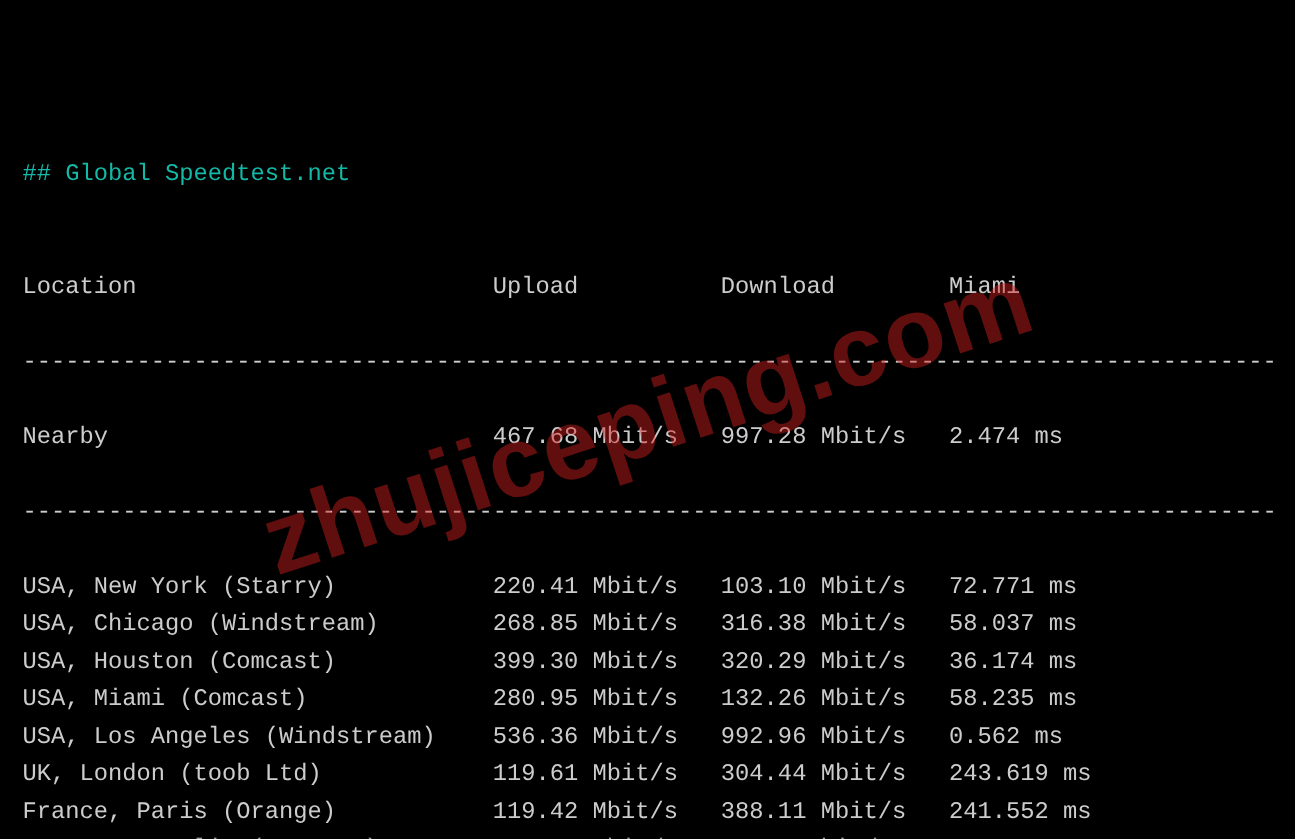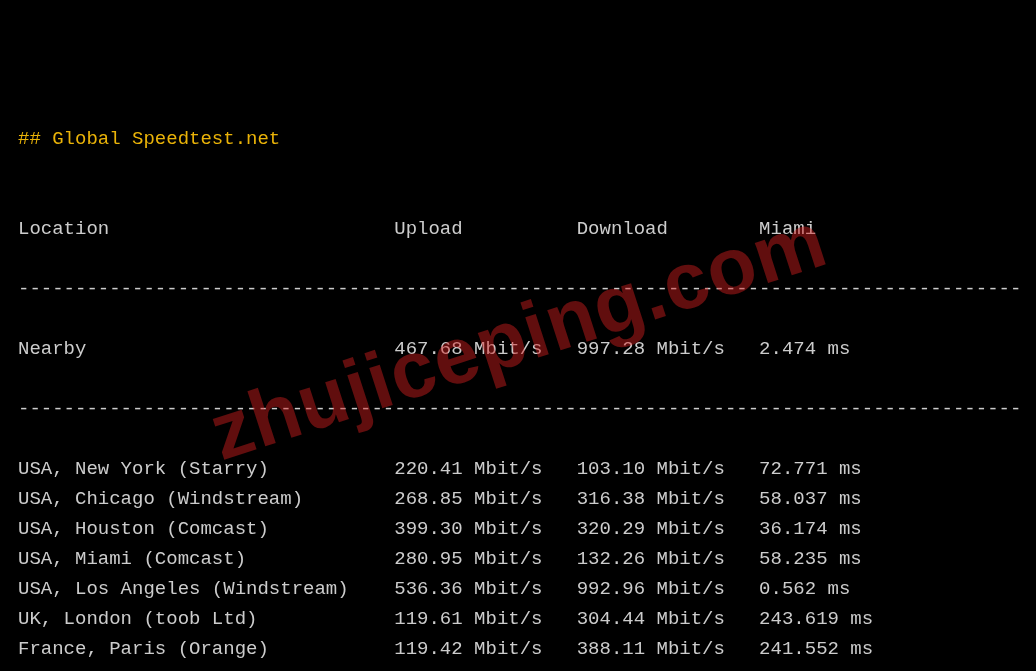--- a/index.html
+++ b/index.html
@@ -14,21 +14,21 @@
       font-size: 19px;
       line-height: 1.58;
       padding: 4px 0 0 18px;
       white-space: pre;
       position: relative;
       width: 1036px;
       height: 671px;
       overflow: hidden;
     }
     .title {
-      color: #eab308;
+      color: #14b8a6;
     }
     .row {
       display: block;
     }
     .watermark {
       position: absolute;
       top: 50%;
       left: 50%;
       transform: translate(-50%, -50%) rotate(-18deg);
       font-size: 80px;

